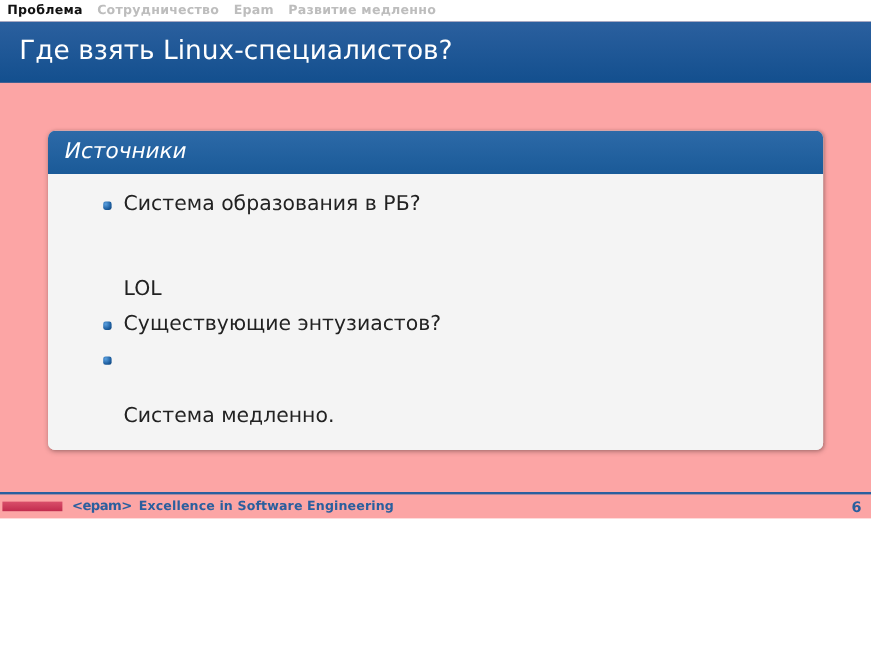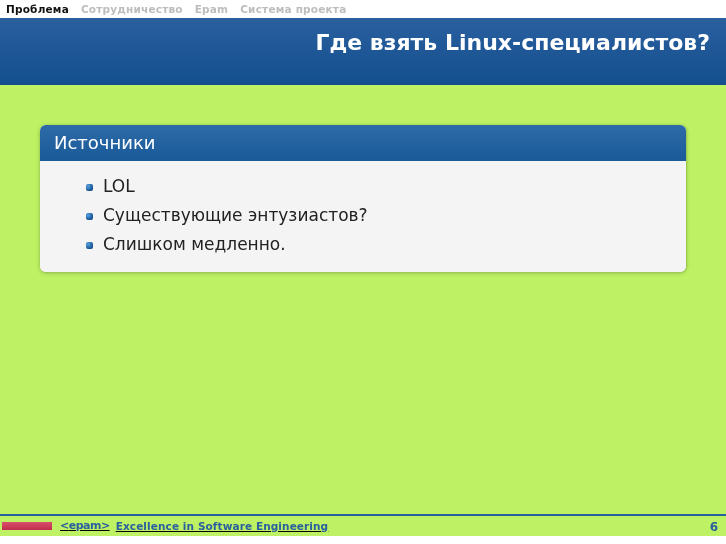--- a/index.html
+++ b/index.html
@@ -1,72 +1,73 @@
 <!DOCTYPE html>
 <html><head>
 <meta charset="utf-8">
 <style>
   * { box-sizing: border-box; margin: 0; padding: 0; }
   html, body { width: 726px; height: 544px; font-family: "DejaVu Sans", "Verdana", sans-serif; background: #fff; overflow: hidden; }
-  .slide { width: 726px; height: 536px; position: relative; background: #bef264; }
+  .slide { width: 726px; height: 432px; position: relative; background: #fca5a5; }
   .topnav { display: flex; gap: 12px; font-size: 10.5px; font-weight: bold; color: #999; padding: 3px 6px 3px 6px; background: #fff; }
   .topnav .nav-item { color: #bdbdbd; letter-spacing: 0.2px; }
   .topnav .nav-item.active { color: #111; }
   .hrule { height: 2px; background: #2a5f9e; }
-  .titlebar { background: linear-gradient(#2a5f9e, #134f8e); color: #fff; padding: 10px 16px 30px 16px; font-size: 22px; font-weight: 700; text-align: right; }
+  .titlebar { background: linear-gradient(#2a5f9e, #134f8e); color: #fff; padding: 10px 16px 14px 16px; font-size: 22px; font-weight: 400; }
   .content { padding: 40px 40px 0 40px; }
   .block { border-radius: 6px; overflow: hidden; box-shadow: 0 1px 4px rgba(0,0,0,0.25), 1px 0 2px rgba(0,0,0,0.1); background: #f1f2f2; }
-  .block-head { background: linear-gradient(#2d6aa8, #1a5a98); color: #fff; font-size: 18px; padding: 7px 14px 8px 14px; }
+  .block-head { background: linear-gradient(#2d6aa8, #1a5a98); color: #fff; font-size: 18px; padding: 7px 14px 8px 14px; font-style: italic; }
   .block-body { padding: 10px 20px 14px 20px; background: #f4f4f4; }
   .bi { display: flex; align-items: flex-start; gap: 10px; padding: 4px 0 2px 26px; }
   .bi .dot { width: 7px; height: 7px; margin-top: 9px; flex: 0 0 auto; border-radius: 2px; background: radial-gradient(circle at 30% 30%, #5aa0e0 0%, #1e5fa0 60%, #0b3e72 100%); }
   .bi .txt { font-size: 17px; color: #222; line-height: 1.35; }
-  .bi .sub { display: block; }
+  .bi .sub { display: block; margin-top: 48px; }
   .footer { position: absolute; left: 0; right: 0; bottom: 0; height: 22px; }
   .fhrule { height: 1.5px; background: #2a5f9e; }
-  .footrow { display: flex; align-items: center; height: 20px; padding: 0 0 0 0; text-decoration: underline; }
+  .footrow { display: flex; align-items: center; height: 20px; padding: 0 0 0 0; }
   .progress { width: 50px; height: 8px; background: linear-gradient(#d94f6a,#c22c4e); margin-left: 2px; margin-right: 8px; }
   .epam-logo { color: #2a5f9e; font-weight: bold; font-size: 11px; letter-spacing: -0.5px; margin-right: 6px; }
   .epam-logo .angle { font-weight: bold; }
   .tagline { color: #2a5f9e; font-size: 10.5px; font-weight: bold; letter-spacing: 0.1px; text-align: right; }
   .pagenum { position: absolute; right: 8px; bottom: 2px; color: #2a5f9e; font-size: 12px; font-weight: 600; }
 </style>
 </head>
 <body>
 
 <div class="slide">
   <div class="topnav">
     <span class="nav-item active">Проблема</span>
     <span class="nav-item">Сотрудничество</span>
     <span class="nav-item">Epam</span>
-    <span class="nav-item">Система проекта</span>
+    <span class="nav-item">Развитие медленно</span>
   </div>
   <div class="hrule"></div>
   <div class="titlebar">Где взять Linux-специалистов?</div>
 
   <div class="content">
     <div class="block">
       <div class="block-head">Источники</div>
       <div class="block-body">
         <div class="bi">
           <span class="dot"></span>
           <span class="txt">
+            <span>Система образования в РБ?</span>
             <span class="sub">LOL</span>
           </span>
         </div>
         <div class="bi">
           <span class="dot"></span>
           <span class="txt">
             <span>Существующие энтузиастов?</span>
           </span>
         </div>
         <div class="bi">
           <span class="dot"></span>
           <span class="txt">
-            <span class="sub">Слишком медленно.</span>
+            <span class="sub">Система медленно.</span>
           </span>
         </div>
       </div>
     </div>
   </div>
 
   <div class="footer">
     <div class="fhrule"></div>
     <div class="footrow">
       <div class="progress"></div>

